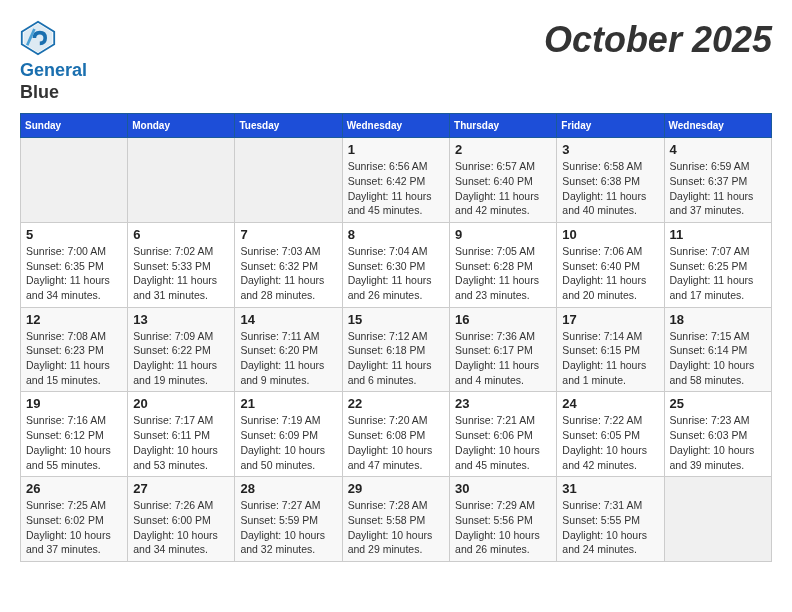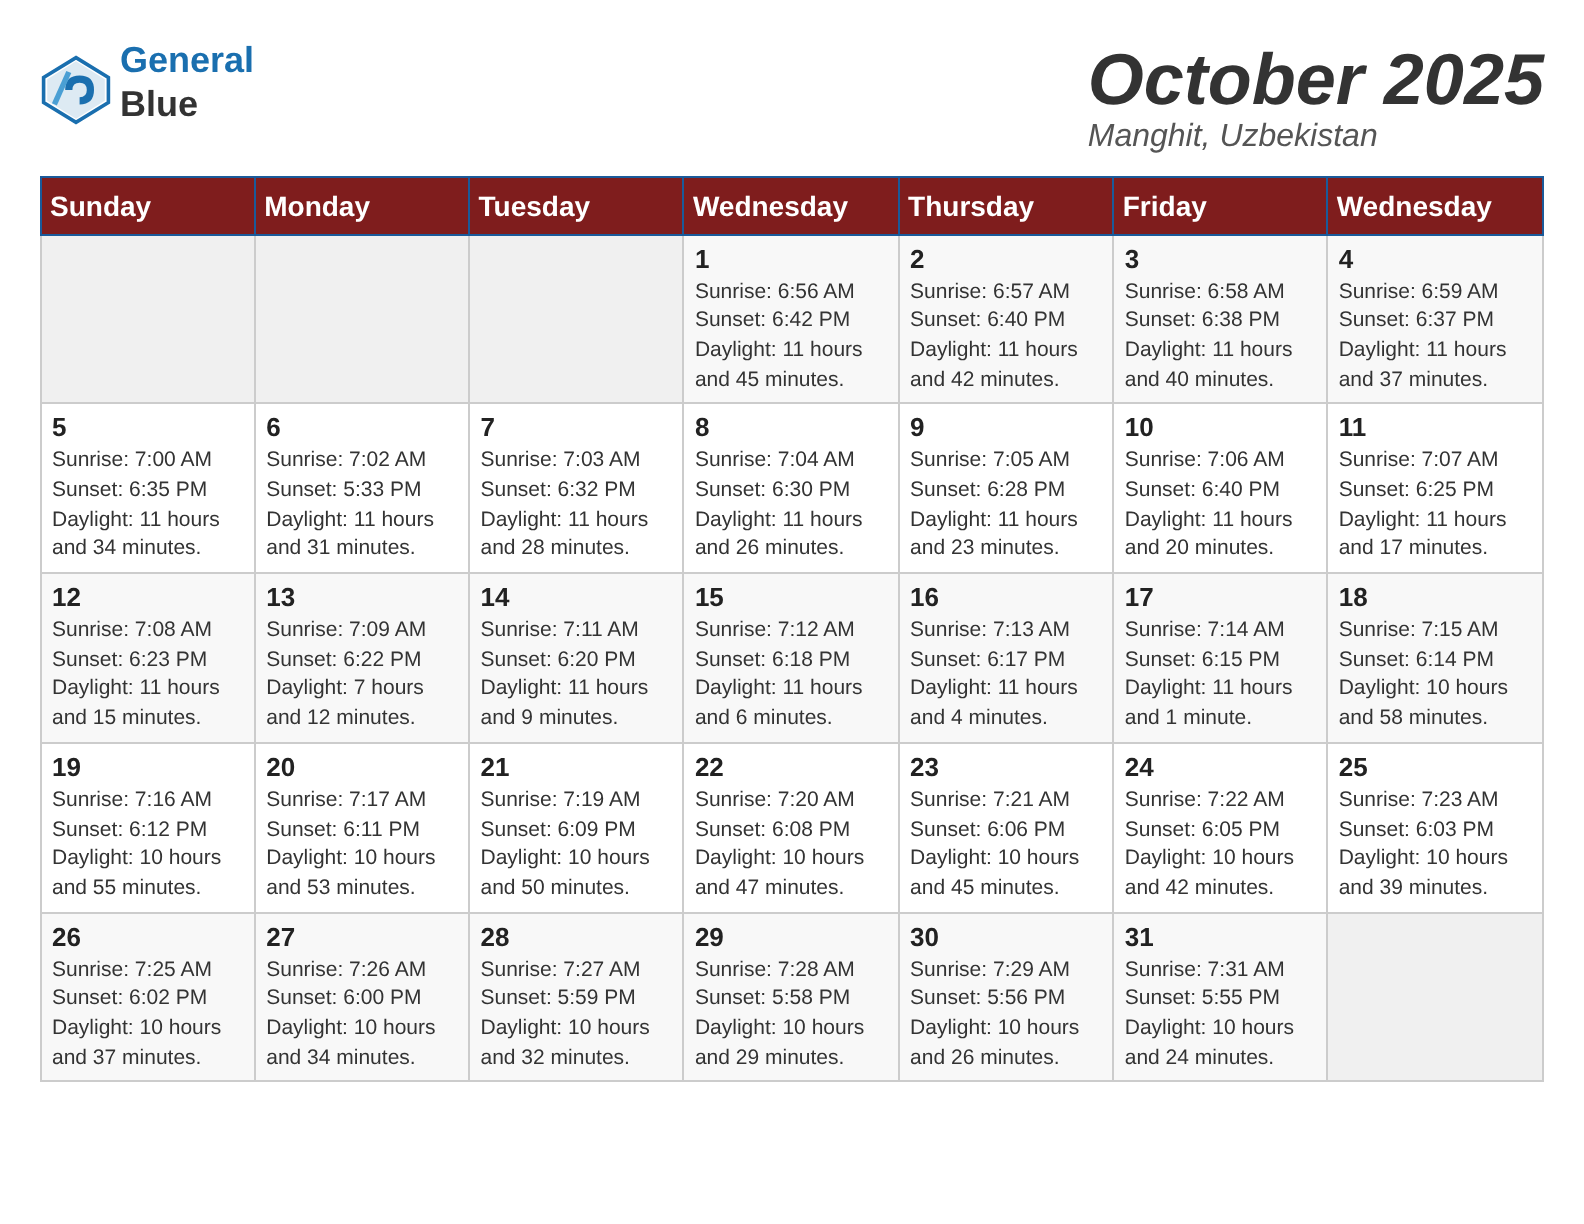--- a/index.html
+++ b/index.html
@@ -11,22 +11,23 @@
       padding: 20px;
     }
     .header {
       display: flex;
       justify-content: space-between;
       align-items: flex-start;
       margin-bottom: 10px;
     }
     .logo {
       display: flex;
-      align-items: flex-end;
+      align-items: flex-start;
       gap: 4px;
+      flex-direction: column;
     }
     .logo-text {
       font-size: 18px;
       font-weight: bold;
       color: #333;
       line-height: 1.2;
     }
     .logo-text span {
       color: #1a6faf;
     }
@@ -47,25 +48,25 @@
     .location {
       font-size: 16px;
       color: #555;
     }
     .calendar {
       width: 100%;
       border-collapse: collapse;
       font-size: 11px;
     }
     .calendar thead th {
-      background-color: #7f1d1d;
+      background-color: #1d4ed8;
       color: #fff;
       padding: 6px 4px;
       text-align: left;
-      font-size: 14px;
+      font-size: 10px;
       font-weight: bold;
       border: 1px solid #1a5a9a;
     }
     .calendar tbody td {
       vertical-align: top;
       border: 1px solid #ccc;
       padding: 4px 5px;
       width: 108px;
       min-height: 80px;
       background: #fff;
@@ -103,21 +104,20 @@
       <path d="M14,20 Q14,12 22,12 Q30,12 30,20 Q30,28 22,28 L22,24 Q26,24 26,20 Q26,16 22,16 Q18,16 18,20 Z" fill="#1a6faf"></path>
       <path d="M8,28 L16,10" stroke="#4a9fd4" stroke-width="3" fill="none"></path>
     </svg>
     <div class="logo-text">
       <div><span>General</span></div>
       <div>Blue</div>
     </div>
   </div>
   <div class="title-block">
     <div class="month-title">October 2025</div>
-    <div class="location">Manghit, Uzbekistan</div>
   </div>
 </div>
 
 <table class="calendar">
   <thead>
     <tr>
       <th>Sunday</th>
       <th>Monday</th>
       <th>Tuesday</th>
       <th>Wednesday</th>
@@ -229,21 +229,21 @@
           <span>Sunrise: 7:08 AM</span><br>
           <span>Sunset: 6:23 PM</span><br>
           <span>Daylight: 11 hours and 15 minutes.</span>
         </div>
       </td>
         <td>
         <span class="day-number">13</span>
         <div class="day-info">
           <span>Sunrise: 7:09 AM</span><br>
           <span>Sunset: 6:22 PM</span><br>
-          <span>Daylight: 7 hours and 12 minutes.</span>
+          <span>Daylight: 11 hours and 19 minutes.</span>
         </div>
       </td>
         <td>
         <span class="day-number">14</span>
         <div class="day-info">
           <span>Sunrise: 7:11 AM</span><br>
           <span>Sunset: 6:20 PM</span><br>
           <span>Daylight: 11 hours and 9 minutes.</span>
         </div>
       </td>
@@ -251,21 +251,21 @@
         <span class="day-number">15</span>
         <div class="day-info">
           <span>Sunrise: 7:12 AM</span><br>
           <span>Sunset: 6:18 PM</span><br>
           <span>Daylight: 11 hours and 6 minutes.</span>
         </div>
       </td>
         <td>
         <span class="day-number">16</span>
         <div class="day-info">
-          <span>Sunrise: 7:13 AM</span><br>
+          <span>Sunrise: 7:36 AM</span><br>
           <span>Sunset: 6:17 PM</span><br>
           <span>Daylight: 11 hours and 4 minutes.</span>
         </div>
       </td>
         <td>
         <span class="day-number">17</span>
         <div class="day-info">
           <span>Sunrise: 7:14 AM</span><br>
           <span>Sunset: 6:15 PM</span><br>
           <span>Daylight: 11 hours and 1 minute.</span>

